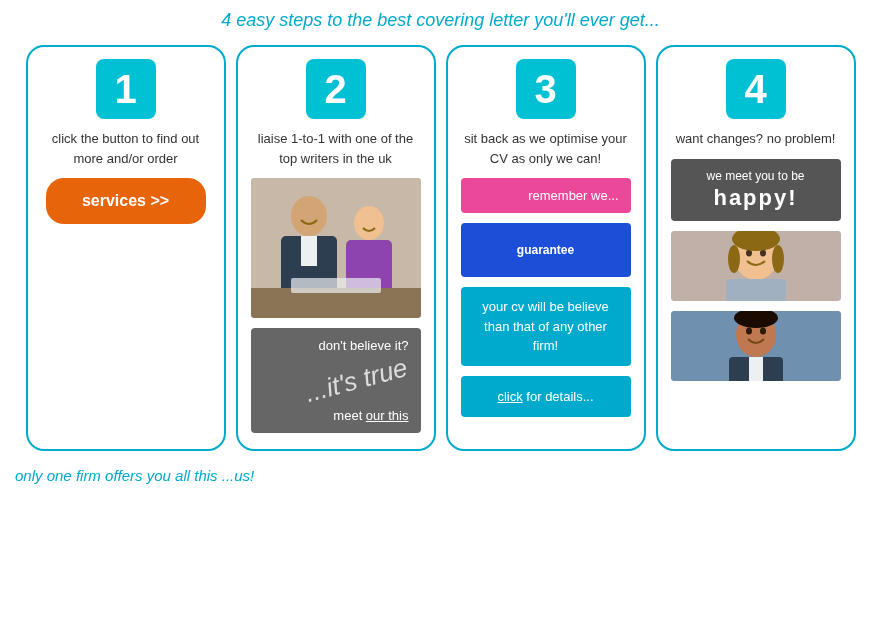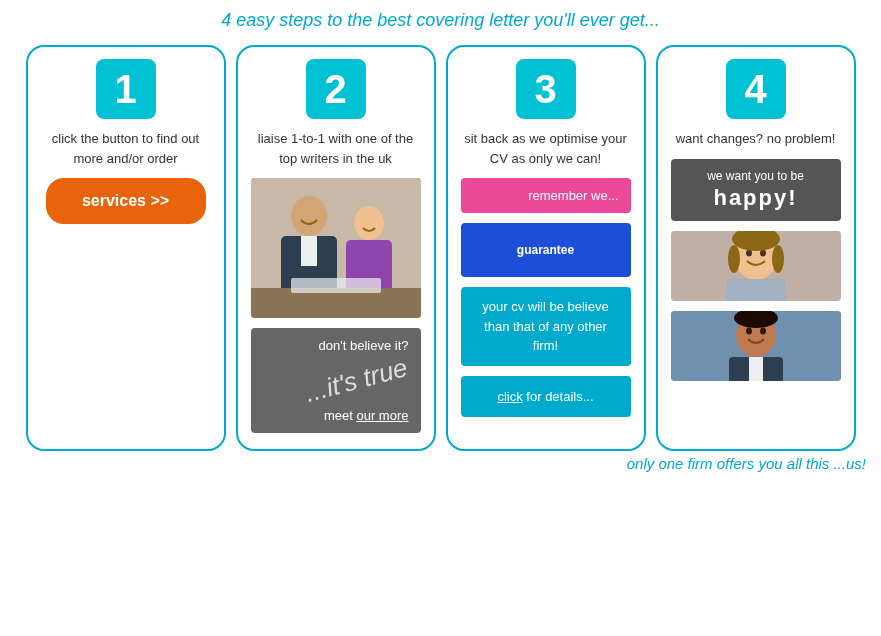--- a/index.html
+++ b/index.html
@@ -221,22 +221,22 @@
       border-radius: 4px;
       padding: 10px 12px;
       font-size: 12px;
       text-align: center;
       line-height: 1.6;
     }
 
     .footer-text {
       color: #00aacc;
       font-size: 15px;
-      text-align: right;
-      margin-top: 4px;
+      text-align: left;
+      margin-top: 16px;
       font-style: italic;
     }
 
     .spacer { flex: 1; }
   </style>
 </head>
 <body>
 
 <div>
   <div class="header-text">4 easy steps to the best covering letter you'll ever get...</div>
@@ -275,21 +275,21 @@
         <path d="M112 50 Q118 56 124 50" stroke="#8B6914" stroke-width="2" fill="none"></path>
       </svg>
     </div>
 
     <div class="dark-box">
       <div class="dont-believe">don't believe it?</div>
       <div>
         <span class="its-true">...it's true</span>
       </div>
       <div class="meet-team">
-        <span>meet </span><a href="#">our more</a>
+        <span>meet </span><a href="#">our this</a>
       </div>
     </div>
   </div>
 
   <div class="column">
     <div class="step-number-box">3</div>
     <div class="step-desc">sit back as we optimise your CV as only we can!</div>
 
     <div class="cyan-box">remember we...</div>
     <div class="gray-box">guarantee</div>
@@ -297,21 +297,21 @@
     <div class="click-details-box">
       <a href="#">click</a><span> for details...</span>
     </div>
   </div>
 
   <div class="column">
     <div class="step-number-box">4</div>
     <div class="want-changes-box step-desc">want changes? no problem!</div>
 
     <div class="happy-box">
-      <div class="we-want">we want you to be</div>
+      <div class="we-want">we meet you to be</div>
       <div class="happy-word">happy!</div>
     </div>
 
     <div class="photo-smile">
       <svg width="170" height="70" viewBox="0 0 170 70" xmlns="http://www.w3.org/2000/svg">
         <rect width="170" height="70" fill="#c0b0a8"></rect>
         <ellipse cx="85" cy="25" rx="22" ry="24" fill="#f0c090"></ellipse>
         <rect x="55" y="48" width="60" height="30" rx="4" fill="#a0b0c0"></rect>
         <path d="M76 30 Q85 38 94 30" stroke="#8B6914" stroke-width="2" fill="none"></path>
         <ellipse cx="78" cy="22" rx="3" ry="3.5" fill="#4a3020"></ellipse>

